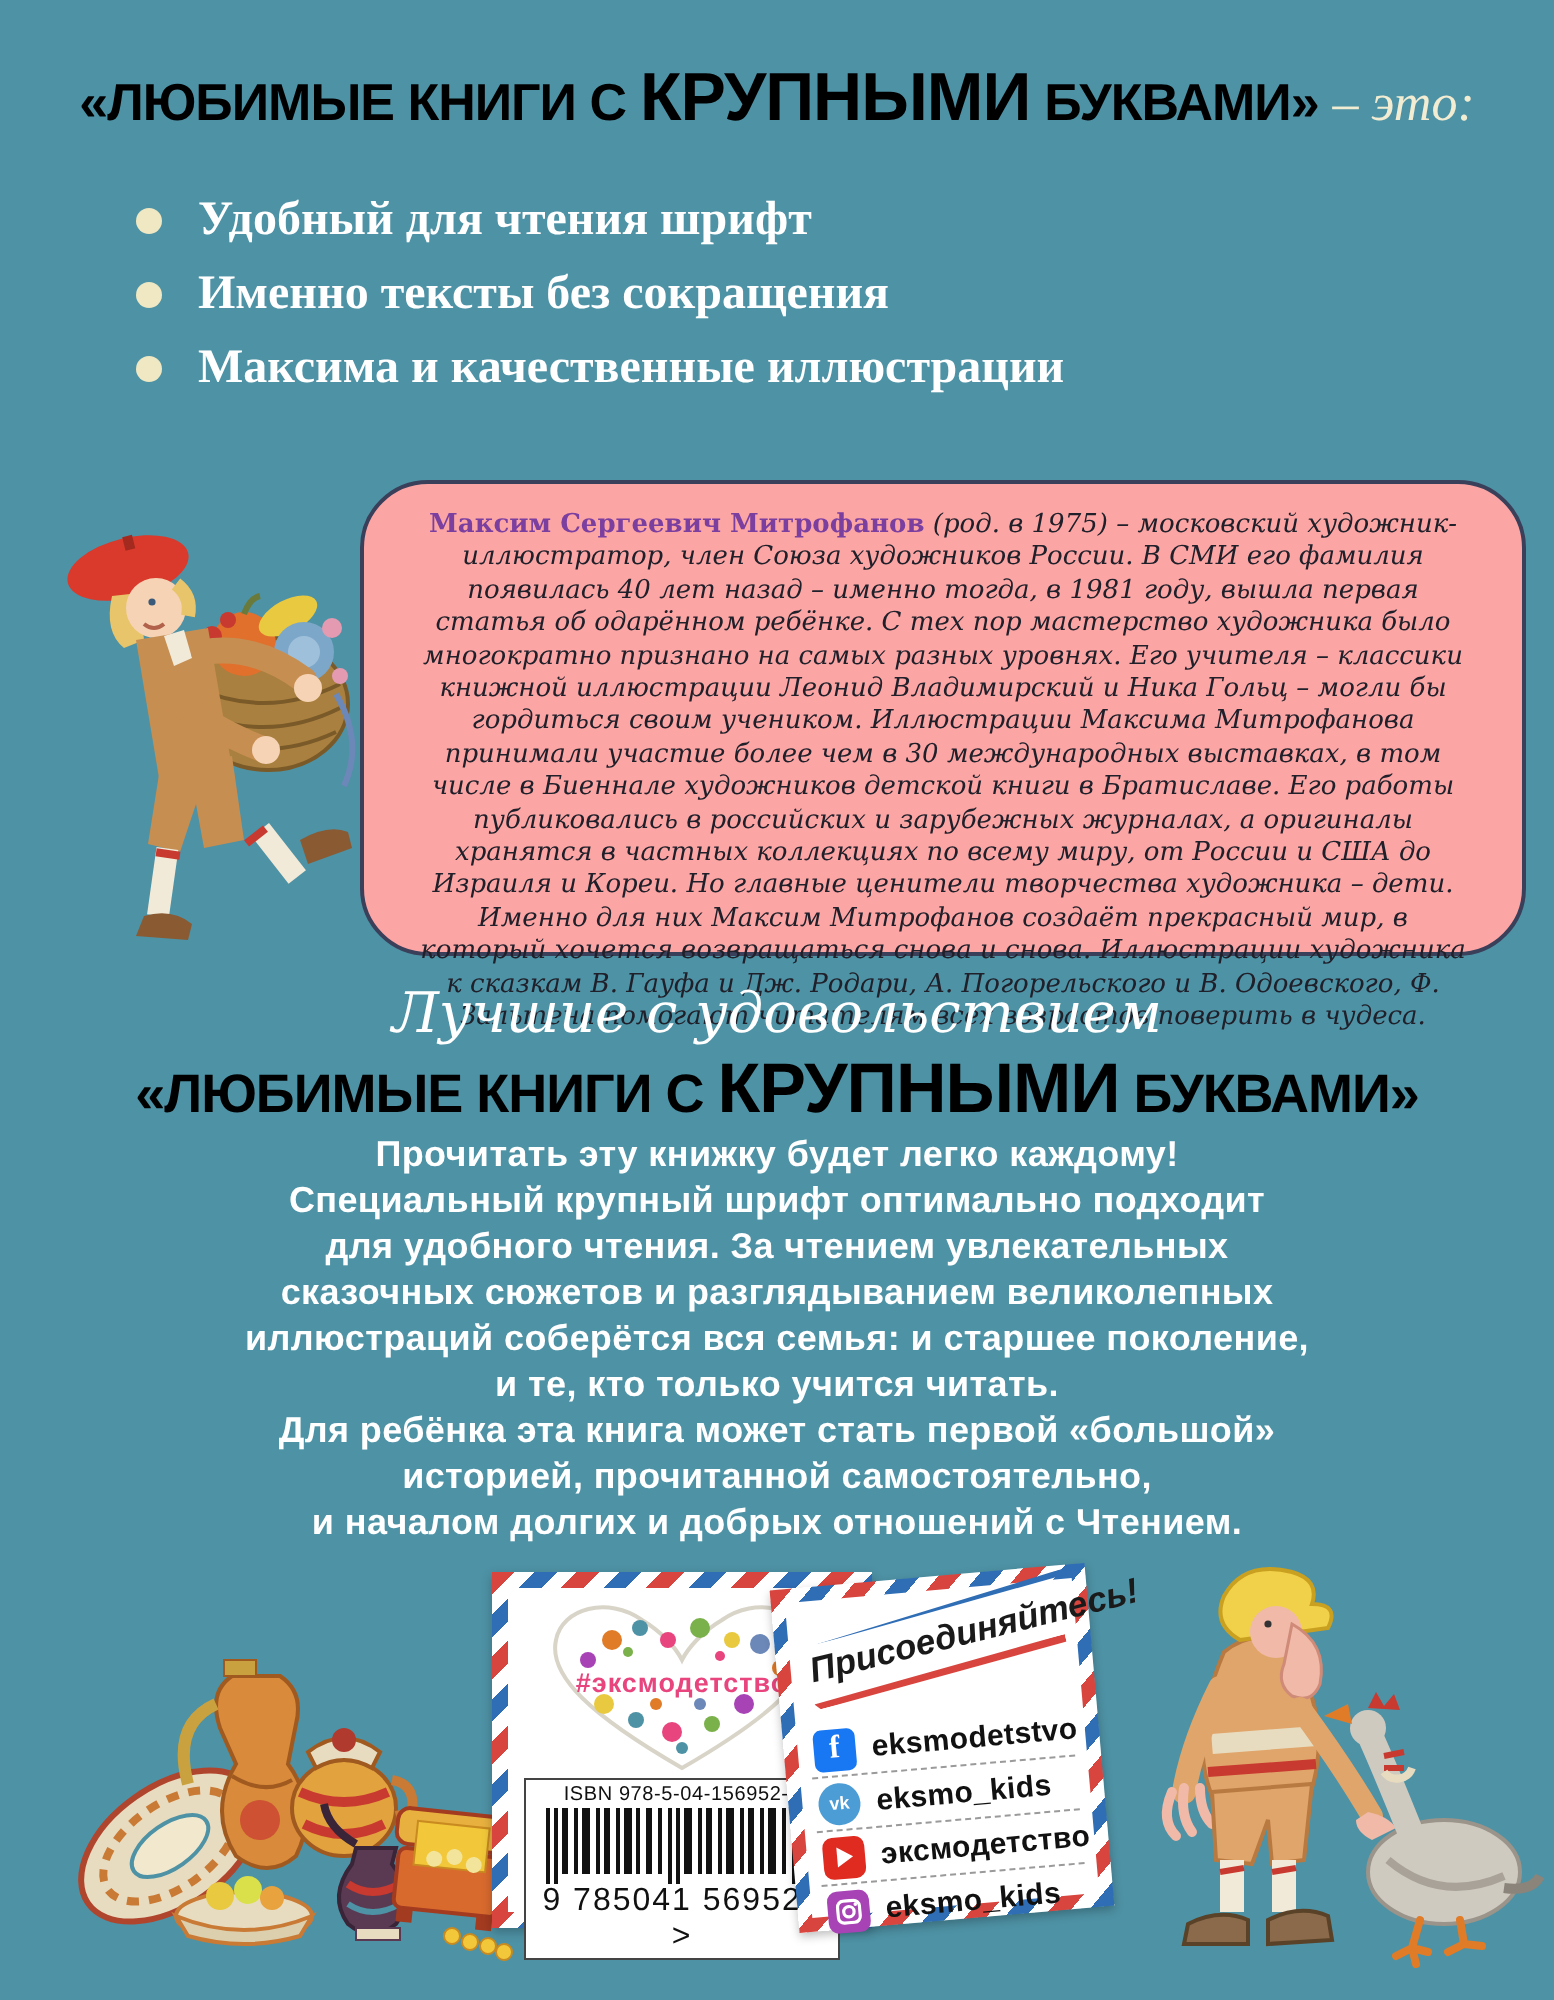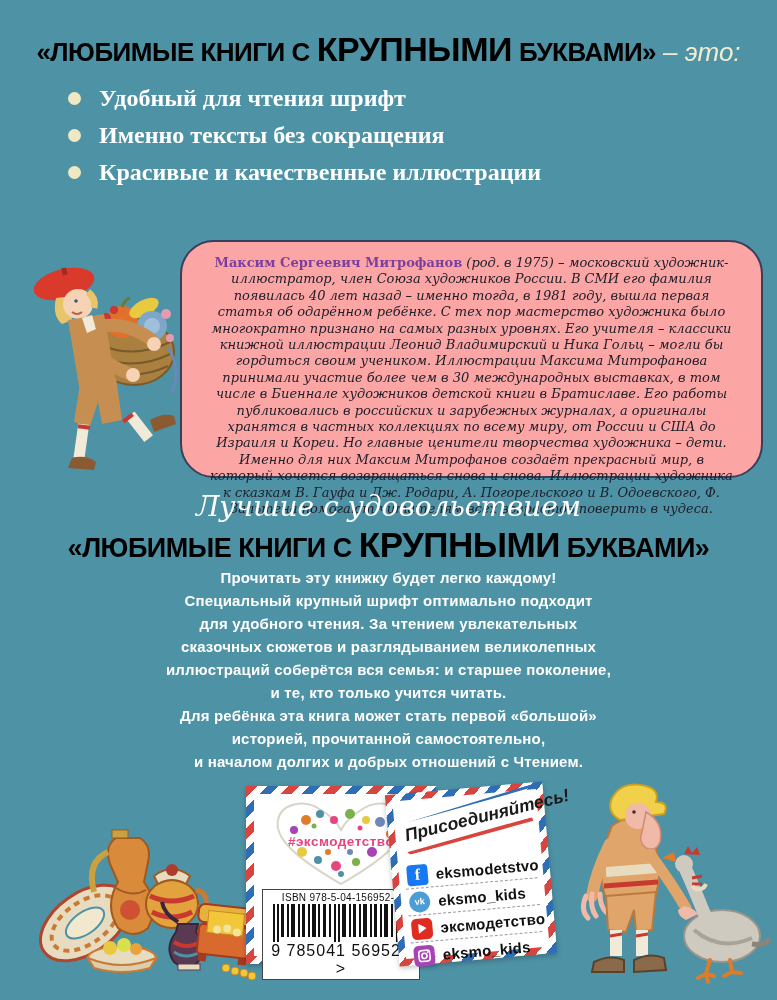--- a/index.html
+++ b/index.html
@@ -10,23 +10,23 @@
   }
   
   .hdr{
     position:absolute; top:30px; left:0; width:777px;
     display:flex; justify-content:center; align-items:baseline; gap:7px;
     white-space:nowrap;
   }
   .series-txt{ color:#000000; font-weight:bold; letter-spacing:-0.5px; }
   .hdr .s-reg{ font-size:26px; }
   .hdr .s-big{ font-size:34px; }
-  .hdr .s-suffix{ color:#F2EDD2; font-size:26px; font-style:italic; font-family:Liberation Sans, sans-serif; font-weight:normal; }
-  
-  .benefits{ position:absolute; top:84px; left:68px; margin:0; padding:0; list-style:none; }
+  .hdr .s-suffix{ color:#F2EDD2; font-size:26px; font-style:italic; font-family:Liberation Serif, serif; font-weight:normal; }
+  
+  .benefits{ position:absolute; top:96px; left:68px; margin:0; padding:0; list-style:none; }
   .benefits li{ display:flex; align-items:center; gap:18px; margin-bottom:9px; }
   .benefits .dot{ width:13px; height:13px; border-radius:50%; background:#EFE8C2; flex:0 0 13px; }
   .benefits .btxt{
     color:#FFFFFF; font-family:"Liberation Serif", serif; font-weight:bold; font-size:24px; line-height:28px;
   }
   
   .author-box{
     position:absolute; left:180px; top:240px; width:583px; height:238px; box-sizing:border-box;
     background:#fca5a5; border:2px solid #3A3F5A; border-radius:34px;
     padding:13px 24px; text-align:center;
@@ -40,21 +40,21 @@
     color:#FFFFFF; font-family:"DejaVu Serif", serif; font-style:italic; font-size:28px;
   }
   .series2{
     position:absolute; top:525px; left:0; width:777px;
     display:flex; justify-content:center; align-items:baseline; gap:7px; white-space:nowrap;
   }
   .series2 .s-reg{ font-size:27px; }
   .series2 .s-big{ font-size:35px; }
   .paragraph{
     position:absolute; top:566px; left:48px; width:681px; text-align:center;
-    color:#FFFFFF; font-weight:bold; font-size:15px; line-height:23px;
+    color:#FFFFFF; font-weight:bold; font-size:18px; line-height:23px;
     white-space:pre-line; letter-spacing:0.2px;
   }
   
   .illus{ position:absolute; }
   
   .airmail{
     background:repeating-linear-gradient(135deg,
       #D8453E 0 8px, #FFFFFF 8px 15px, #2F6DB5 15px 23px, #FFFFFF 23px 30px);
     box-shadow:0 2px 5px rgba(0,0,0,.25);
   }
@@ -111,21 +111,21 @@
     <li>
       <span class="dot"></span>
       <span class="btxt">Удобный для чтения шрифт</span>
     </li>
     <li>
       <span class="dot"></span>
       <span class="btxt">Именно тексты без сокращения</span>
     </li>
     <li>
       <span class="dot"></span>
-      <span class="btxt">Красивые и качественные иллюстрации</span>
+      <span class="btxt">Максима и качественные иллюстрации</span>
     </li>
   </ul>
 
   <svg class="illus" style="left:18px; top:252px;" width="172" height="225" viewBox="0 0 172 225">
 
     <ellipse cx="116" cy="100" rx="40" ry="33" fill="#A9803F" stroke="#7A5A28" stroke-width="2"></ellipse>
     <path d="M80 92 Q116 108 152 90" stroke="#7A5A28" stroke-width="2" fill="none"></path>
     <path d="M79 104 Q116 120 152 102" stroke="#7A5A28" stroke-width="2" fill="none"></path>
     <path d="M82 116 Q116 130 150 114" stroke="#7A5A28" stroke-width="2" fill="none"></path>
 

